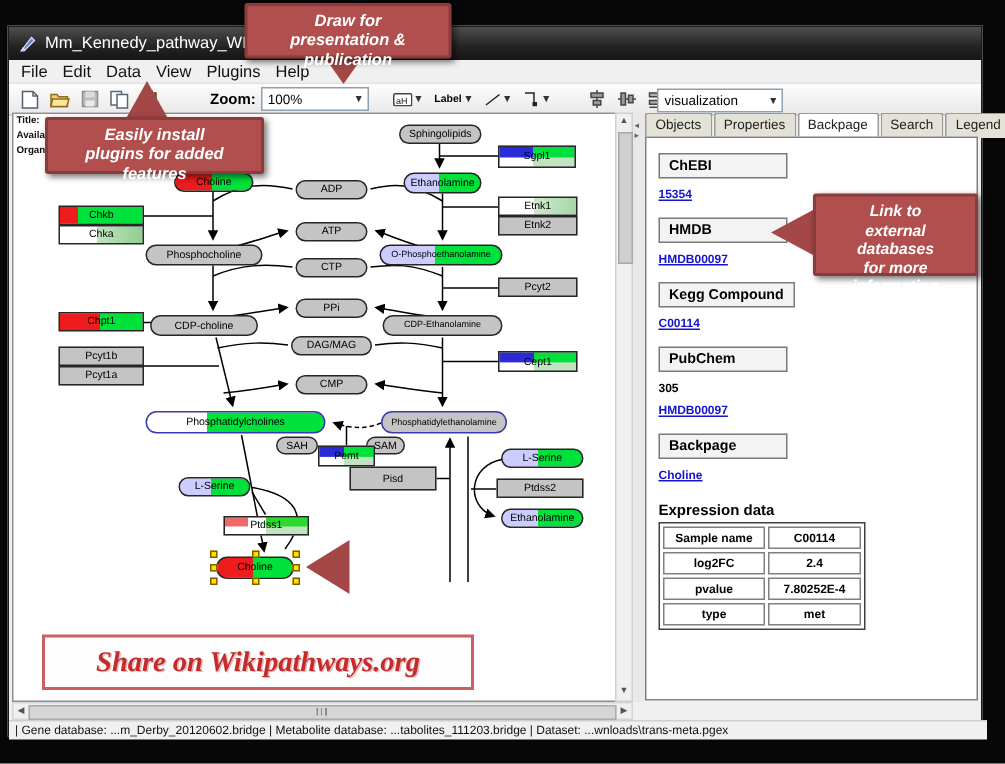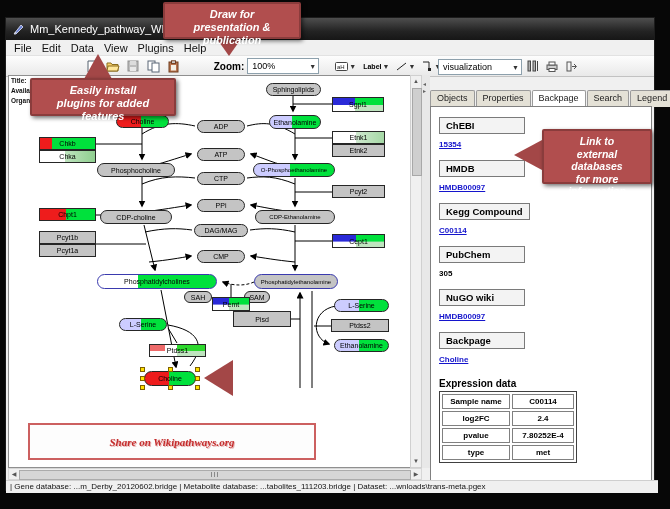--- a/index.html
+++ b/index.html
@@ -10,21 +10,21 @@
   
   .window{position:absolute;left:5px;top:17px;width:650px;height:474px;background:#f0f0f0;
           border:1px solid #1c1c1c;box-sizing:border-box;}
   .titlebar{height:22px;background:linear-gradient(#4e4e4e,#232323 60%,#161616);display:flex;
             align-items:center;gap:5px;padding:0 6px;color:#fff;font-size:11px;}
   .app-icon{width:13px;height:13px;flex:0 0 auto;}
   .menubar{height:15px;display:flex;align-items:center;background:#f0f0f0;font-size:11px;
            padding-left:3px;border-bottom:1px solid #e2e2e2;}
   .menu-item{padding:0 5px;color:#111;}
   .toolbar{height:20px;background:linear-gradient(#fdfdfd,#e9e9e9);border-bottom:1px solid #c2c2c2;
-           display:flex;align-items:center;gap:3px;padding-left:5px;position:relative;font-size:10px;justify-content:center;}
+           display:flex;align-items:center;gap:3px;padding-left:5px;position:relative;font-size:10px;}
   .tbtn{width:17px;height:15px;display:flex;align-items:center;justify-content:center;flex:0 0 auto;}
   .tbtn svg{display:block;}
   .combo{height:14px;background:#fff;border:1px solid #8da0ac;display:flex;align-items:center;
          font-size:9px;padding:0 2px 0 4px;gap:3px;}
   .combo .car{font-size:7px;color:#333;}
   .ddbtn{display:flex;align-items:center;gap:1px;font-size:9px;padding:0 2px;height:15px;}
   .ddbtn .car{font-size:7px;color:#333;}
   .viz-combo{position:absolute;left:432px;top:3px;width:76px;}
 
   
@@ -56,21 +56,21 @@
   .etnk1{background:linear-gradient(90deg,#ffffff 0 45%,#cfe8cf 45%,#a5d8a5);}
   .split-bg{background-image:linear-gradient(90deg,#2a2ad8 0 45%,#00e13c 45%),
             linear-gradient(90deg,#ffffff 0 45%,#bfe4bf 45%);
             background-size:100% 55%,100% 100%;background-position:top,bottom;background-repeat:no-repeat;}
   .ptdss1-bg{background-image:linear-gradient(90deg,#ee6a6a 0 28%,#ffffff 28% 50%,#2ed92e 50%),
              linear-gradient(90deg,#ffffff 0 50%,#bfe4bf 50%);
              background-size:100% 55%,100% 100%;background-position:top,bottom;background-repeat:no-repeat;}
   .handle{position:absolute;width:5px;height:5px;background:#ffe000;border:1px solid #7e6000;box-sizing:border-box;}
 
   
-  .panel{position:absolute;left:422px;top:0;width:199px;height:393px;margin-top:15px;}
+  .panel{position:absolute;left:422px;top:0;width:199px;height:393px;}
   .tabs{position:absolute;left:0;top:0;height:17px;display:flex;font-size:9px;}
   .tab{padding:2px 6px 1px;border:1px solid #9a9a9a;border-bottom:none;background:#e4e1d6;
        margin-right:1px;border-radius:2px 2px 0 0;color:#222;}
   .tab.active{background:#fff;font-weight:normal;position:relative;top:0;}
   .panel-body{position:absolute;left:0;top:16px;width:222px;height:376px;background:#fff;
               border:1px solid #808080;box-sizing:border-box;overflow:hidden;padding:2px 0 4px 8px;}
   .bp-header{display:inline-block;min-width:72px;border:1px solid #7a7a7a;background:#f3f3f3;
              font-size:9.5px;font-weight:bold;padding:2px 6px;margin-top:9px;}
   .bp-header.first{margin-top:8px;}
   .bp-value{font-size:8px;font-weight:bold;margin:6px 0 2px 0;color:#000;}
@@ -93,21 +93,21 @@
   .statusbar{position:absolute;left:0px;top:462px;width:648px;height:12px;background:#f0f0f0;
              border-top:1px solid #cfcfcf;font-size:8px;color:#111;line-height:12px;padding-left:4px;
              white-space:nowrap;overflow:hidden;}
 
   
   .callout{position:absolute;background:#b14e4e;border:2px solid #8a3c3c;color:#fff;font-weight:bold;
            font-size:11px;line-height:13px;text-align:center;padding:4px 19px;border-radius:2px;
            box-shadow:2px 2px 4px rgba(0,0,0,.55);box-sizing:border-box;z-index:20;font-style:italic;}
   .arr{position:absolute;width:0;height:0;z-index:19;}
   .share{position:absolute;left:28px;top:423px;width:284px;height:33px;background:#fdfdfd;
-         border:2px solid #cc6060;color:#c42b2b;font-size:11px;font-weight:bold;font-style:italic;
+         border:2px solid #cc6060;color:#c42b2b;font-size:19px;font-weight:bold;font-style:italic;
          display:flex;align-items:center;justify-content:center;z-index:18;
          font-family:"Liberation Serif",serif;text-shadow:1px 1px 0 #e8b8b8;}
 </style>
 </head>
 <body>
 
 <div class="desktop">
 
   <div class="window">
 
@@ -366,21 +366,20 @@
         </div>
         <div class="panel-body">
           <div class="bp-header first">ChEBI</div>
           <div class="bp-value link">15354</div>
           <div class="bp-header">HMDB</div>
           <div class="bp-value link">HMDB00097</div>
           <div class="bp-header">Kegg Compound</div>
           <div class="bp-value link">C00114</div>
           <div class="bp-header">PubChem</div>
           <div class="bp-value">305</div>
-          <div class="bp-header">NuGO wiki</div>
           <div class="bp-value link">HMDB00097</div>
           <div class="bp-header">Backpage</div>
           <div class="bp-value link">Choline</div>
           <div class="exp-heading">Expression data</div>
           <table class="exp">
             <tbody>
                 <tr>
               <td class="c1">Sample name</td>
               <td class="c2">C00114</td>
             </tr>

